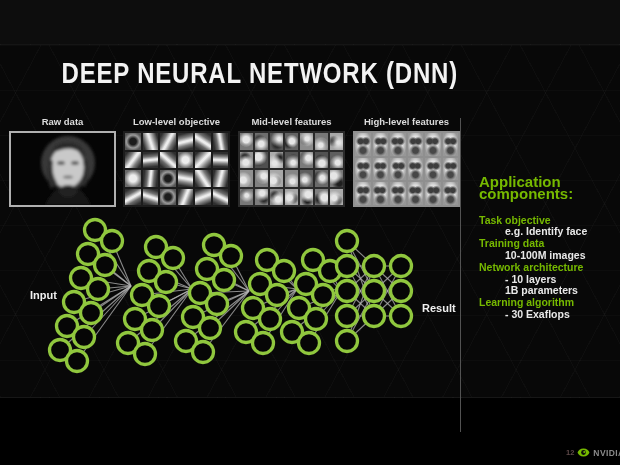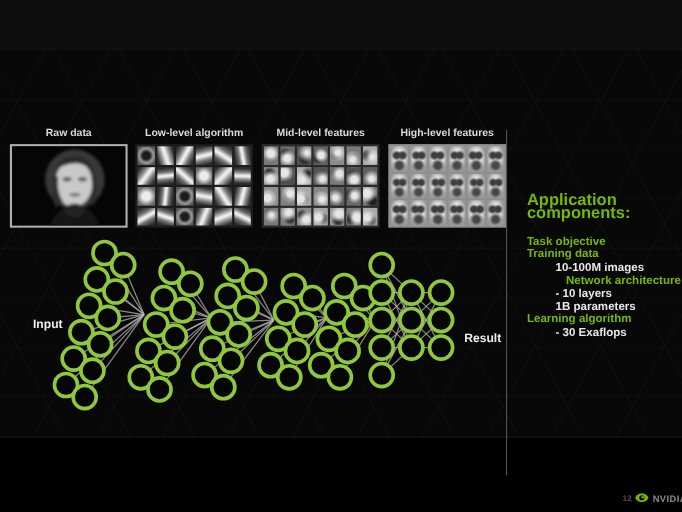--- a/index.html
+++ b/index.html
@@ -43,23 +43,24 @@
   .brand{font-size:8.5px;font-weight:700;color:#8a8a8a;letter-spacing:.4px;}
   .eye{width:13px;height:13px;display:block;}
 </style>
 </head>
 <body>
 
 <div class="stage">
   <div class="top-band"></div>
   <div class="slide-body"></div>
 
+  <h1 class="title"><span>DEEP NEURAL NETWORK (DNN)</span></h1>
 
   <div class="plabel" style="left:9px">Raw data</div>
-  <div class="plabel" style="left:123px">Low-level algorithm</div>
+  <div class="plabel" style="left:123px">Low-level objective</div>
   <div class="plabel" style="left:238px">Mid-level features</div>
   <div class="plabel" style="left:353px">High-level features</div>
 
   <div class="panel panel-raw">
     <svg width="103" height="72" viewBox="0 0 103 72">
       <defs>
           <filter id="soft">
             <feGaussianBlur stdDeviation="1.4"></feGaussianBlur>
           </filter>
         </defs>
@@ -298,23 +299,24 @@
 
   <div class="io-label io-input">Input</div>
   <div class="io-label io-result">Result</div>
 
   <div class="divider"></div>
 
   <div class="sidebar">
     <div class="sb-title" style="color: rgb(118, 185, 0);">Application components:</div>
     <div id="sb-items">
         <div class="sb-item header" style="color: rgb(118, 185, 0);">Task objective</div>
+        <div class="sb-item detail">e.g. Identify face</div>
         <div class="sb-item header" style="color: rgb(118, 185, 0);">Training data</div>
         <div class="sb-item detail">10-100M images</div>
-        <div class="sb-item header" style="color: rgb(118, 185, 0); text-align: right;">Network architecture</div>
+        <div class="sb-item header" style="color: rgb(118, 185, 0);">Network architecture</div>
         <div class="sb-item detail">- 10 layers</div>
         <div class="sb-item detail">1B parameters</div>
         <div class="sb-item header" style="color: rgb(118, 185, 0);">Learning algorithm</div>
         <div class="sb-item detail">- 30 Exaflops</div>
       </div>
   </div>
 
   <div class="footer">
     <span class="page-num">12</span>
     <svg class="eye" viewBox="0 0 24 24">

